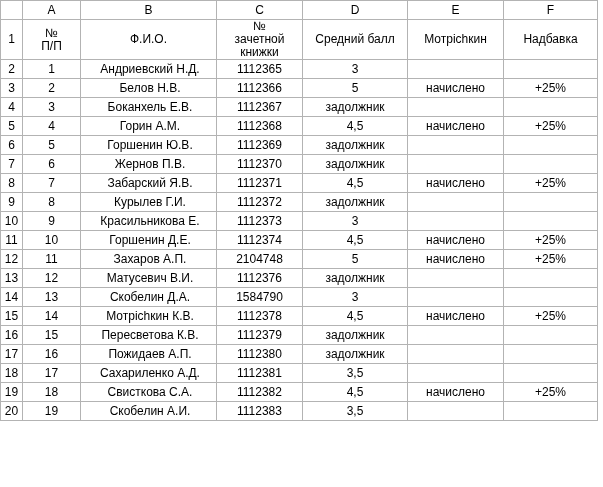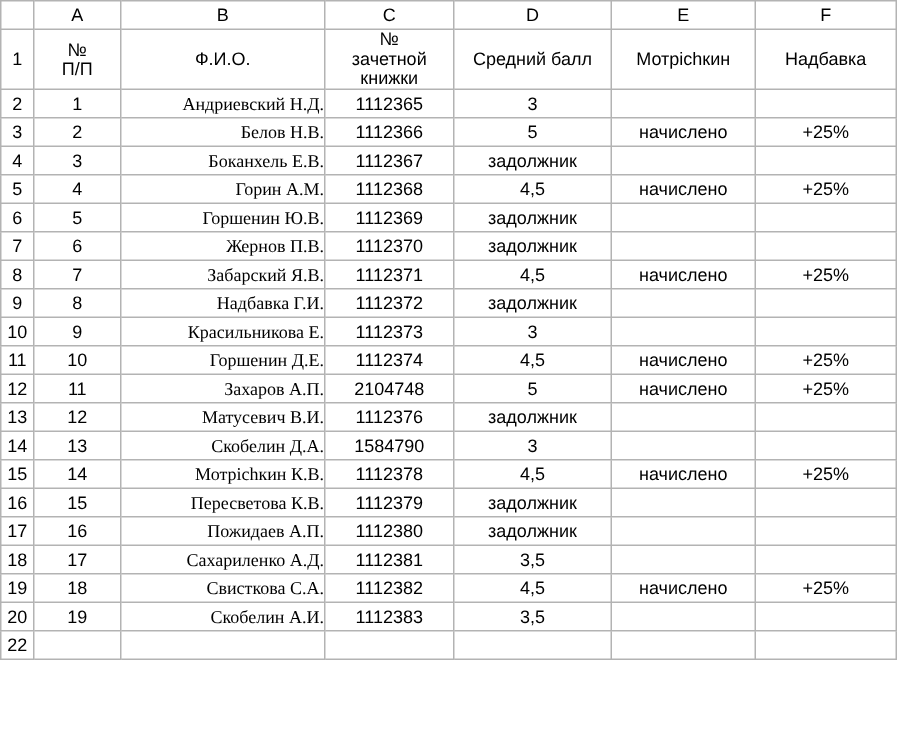--- a/index.html
+++ b/index.html
@@ -67,21 +67,21 @@
 
   .hdrrow td {
     text-align: center;
     vertical-align: middle;
     font-size: 12px;
     line-height: 13px;
     height: 58px;
     padding: 0 2px;
   }
   .cell-center { text-align: center; }
-  .cell-left { text-align: right; padding-left: 3px !important; font-family: Liberation Serif, serif; }
+  .cell-left { text-align: center; padding-left: 3px !important; }
   .cell-num { text-align: center; }
   .twoline { display: block; line-height: 13px; }
 </style>
 </head>
 <body>
 
 <div id="sheet">
   <table class="grid">
     <colgroup>
       <col class="c-hdr">
@@ -177,21 +177,21 @@
           <td class="cell-num">7</td>
           <td class="cell-left">Забарский Я.В.</td>
           <td class="cell-center">1112371</td>
           <td class="cell-center">4,5</td>
           <td class="cell-center">начислено</td>
           <td class="cell-center">+25%</td>
         </tr>
         <tr>
           <td class="rowhead">9</td>
           <td class="cell-num">8</td>
-          <td class="cell-left">Надбавка Г.И.</td>
+          <td class="cell-left">Курылев Г.И.</td>
           <td class="cell-center">1112372</td>
           <td class="cell-center">задолжник</td>
           <td class="cell-center"></td>
           <td class="cell-center"></td>
         </tr>
         <tr>
           <td class="rowhead">10</td>
           <td class="cell-num">9</td>
           <td class="cell-left">Красильникова Е.</td>
           <td class="cell-center">1112373</td>
@@ -282,24 +282,15 @@
         </tr>
         <tr>
           <td class="rowhead">20</td>
           <td class="cell-num">19</td>
           <td class="cell-left">Скобелин А.И.</td>
           <td class="cell-center">1112383</td>
           <td class="cell-center">3,5</td>
           <td class="cell-center"></td>
           <td class="cell-center"></td>
         </tr>
-        <tr>
-          <td class="rowhead">22</td>
-          <td class="cell-center"></td>
-          <td class="cell-center"></td>
-          <td class="cell-center"></td>
-          <td class="cell-center"></td>
-          <td class="cell-center"></td>
-          <td class="cell-center"></td>
-        </tr>
       </tbody>
   </table>
 </div>
 
 </body></html>

